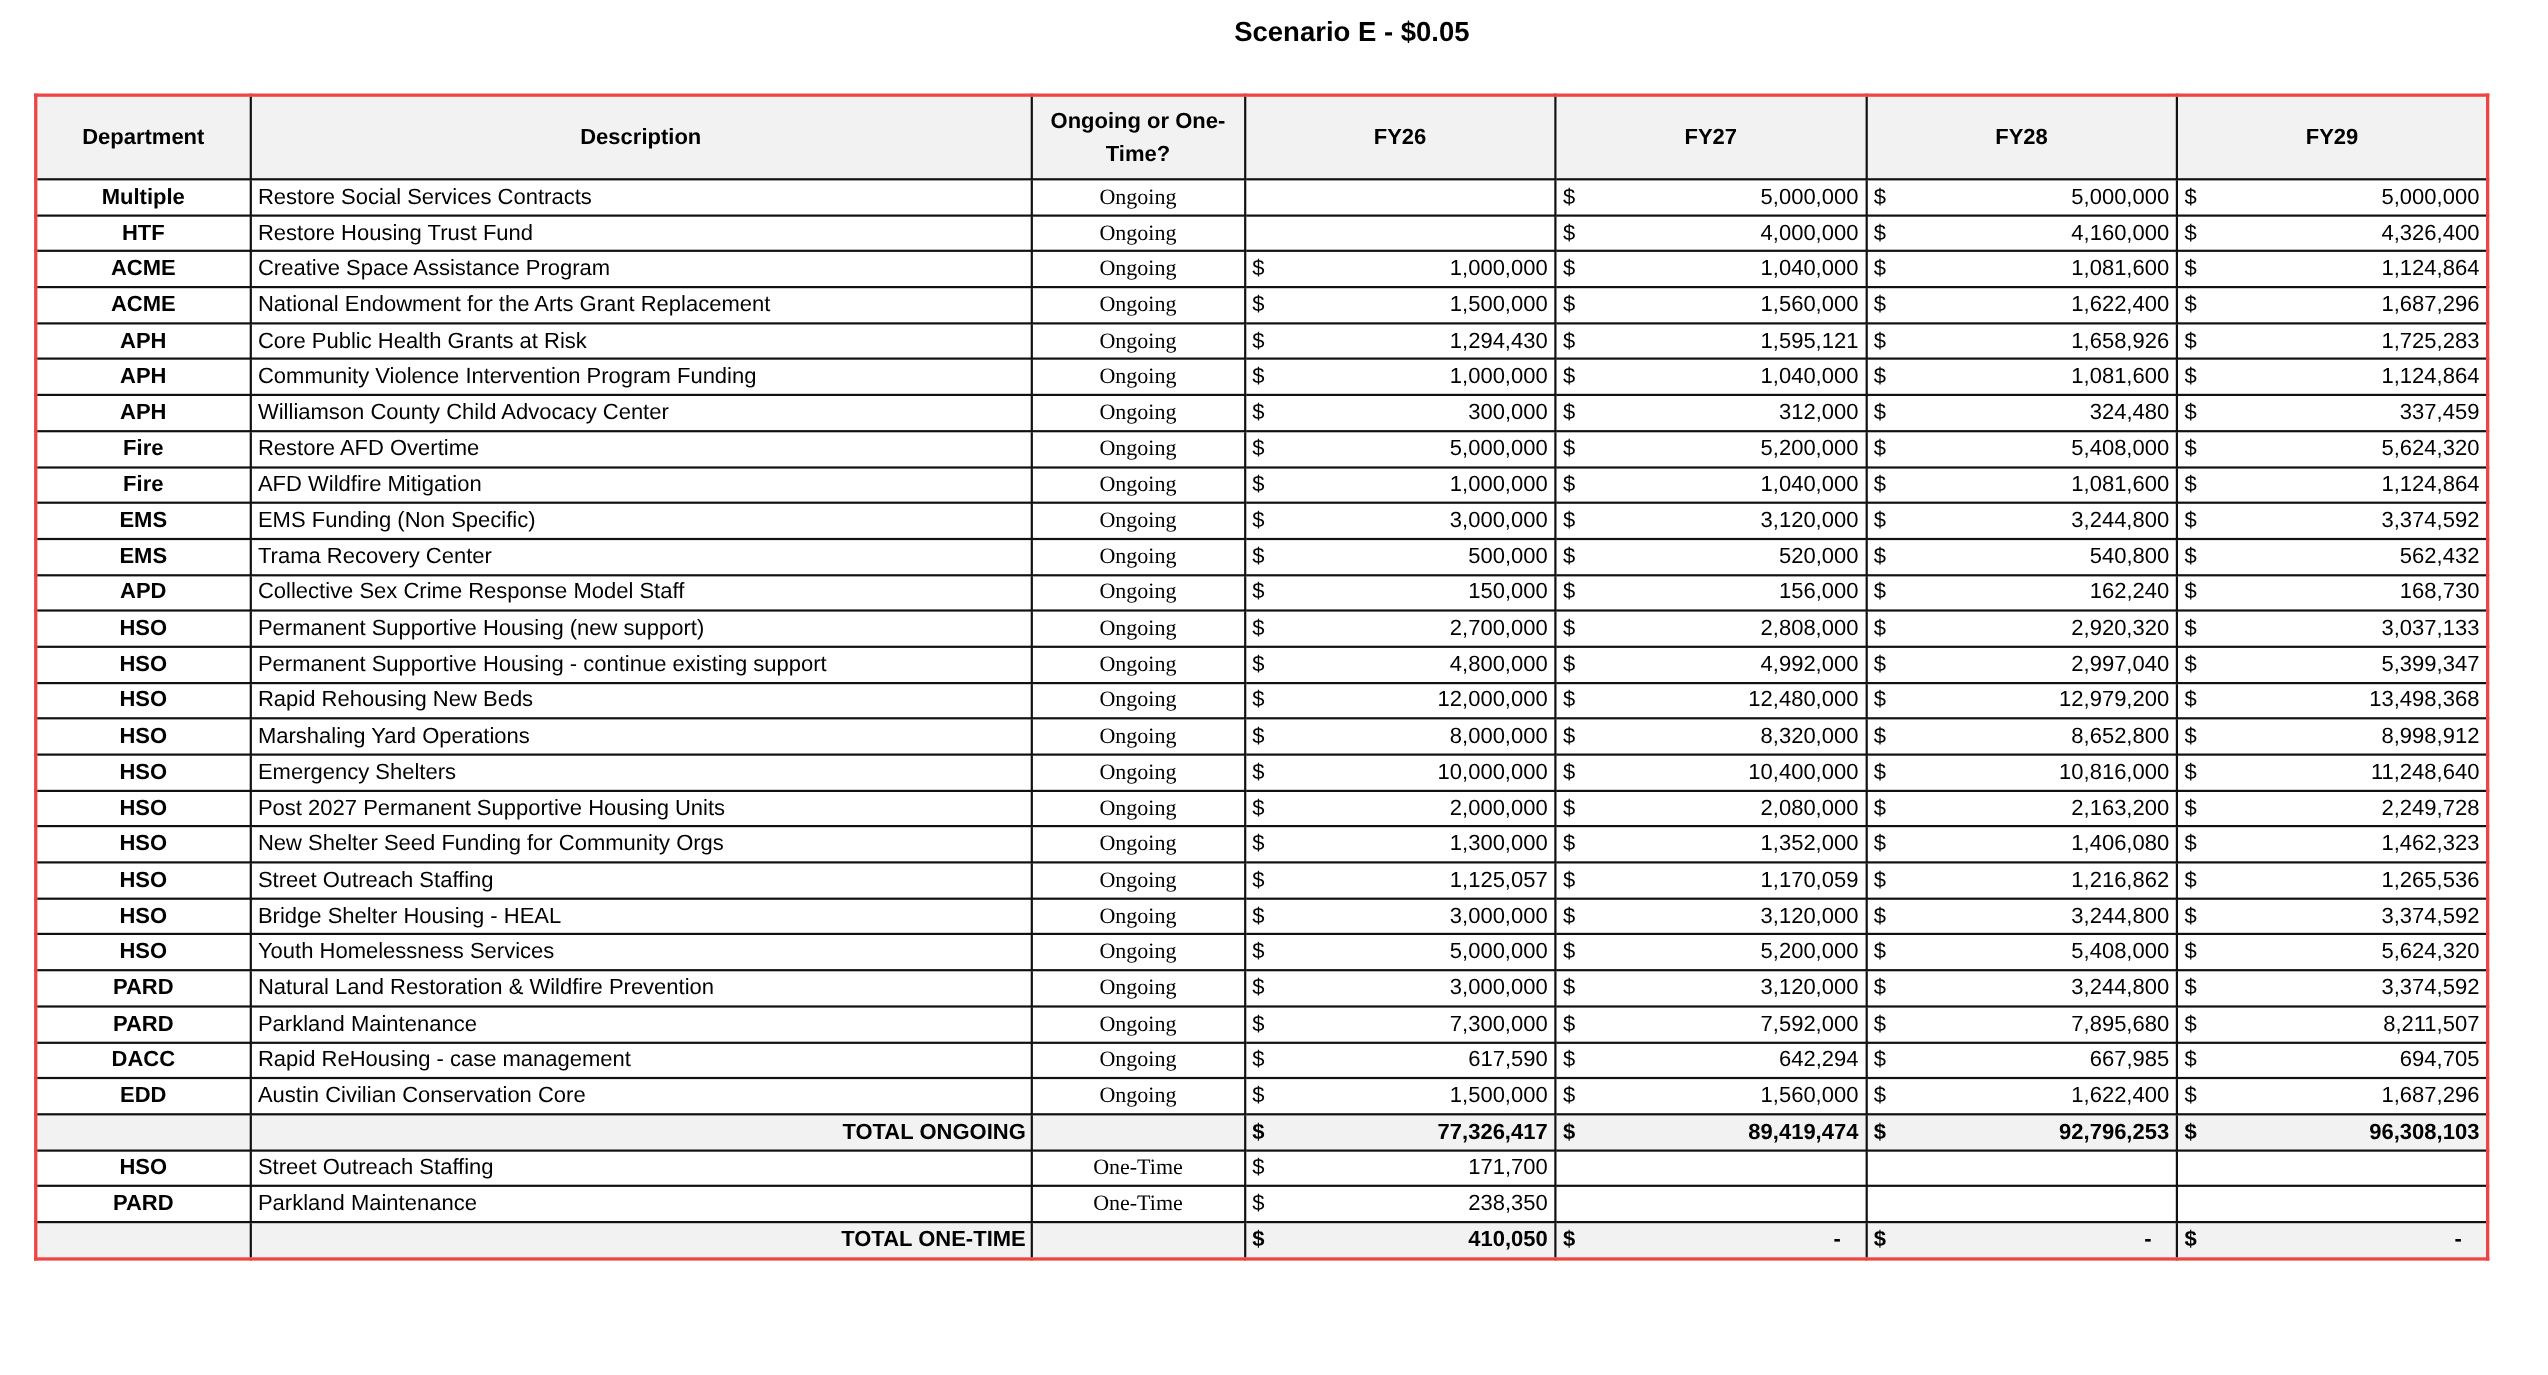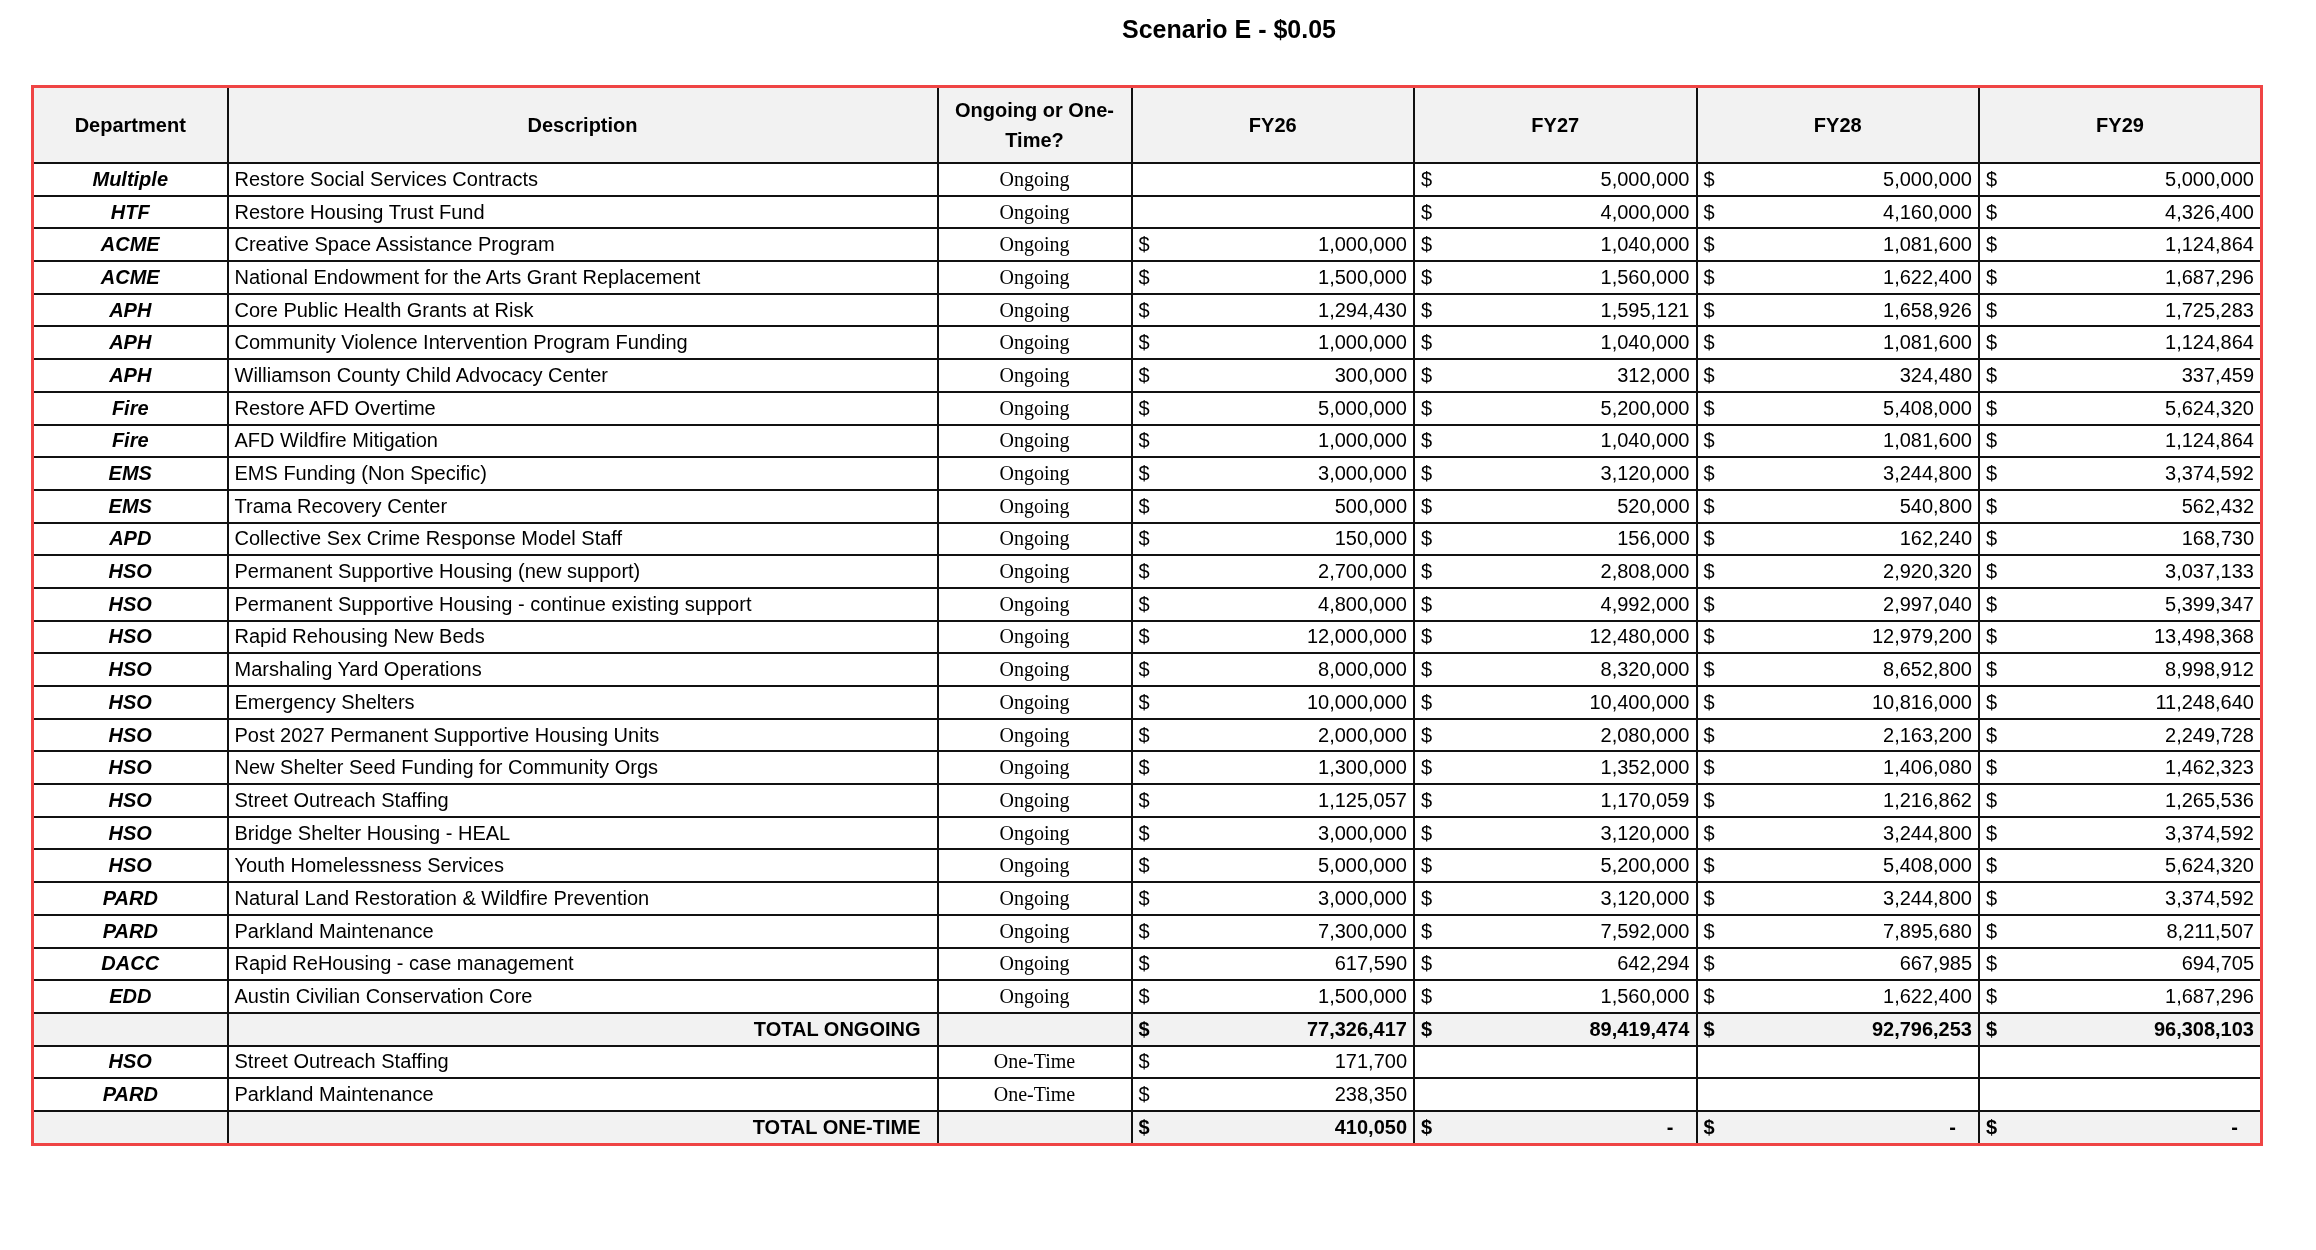--- a/index.html
+++ b/index.html
@@ -12,27 +12,27 @@
                 font-family: "Liberation Sans", sans-serif; font-size: 20px; }
   table.sheet col.c-dept { width: 195px; }
   table.sheet col.c-desc { width: 710px; }
   table.sheet col.c-type { width: 194px; }
   table.sheet col.c-fy { width: 282.5px; }
   table.sheet th, table.sheet td { border: 2px solid #111; padding: 0 6px; height: 30.7px;
                                    white-space: nowrap; overflow: hidden; }
   table.sheet thead th { background: #f2f2f2; height: 74px; font-weight: bold; text-align: center;
                          line-height: 30px; white-space: normal; font-size: 20px; }
   table.sheet { border: 3px solid #ef4444; }
-  td.dept { font-weight: bold; text-align: center; font-style: italic; }
+  td.dept { font-weight: bold; text-align: center; }
   td.desc { text-align: left; }
   td.type { text-align: center; font-family: Liberation Serif, serif; }
   td.money { padding: 0 10px 0 10px; }
   td.money .cell { display: flex; justify-content: space-between; align-items: center; }
   tr.total td { background: #f2f2f2; font-weight: bold; }
-  tr.total td.desc { text-align: right; padding-right: 16px; }
+  tr.total td.desc { text-align: right; padding-right: 4px; }
   tr.total td.money .amt-dash { padding-right: 16px; }
 </style>
 </head>
 <body>
 
 <div class="title">Scenario E - $0.05</div>
 
 <table class="sheet">
   <colgroup>
     <col class="c-dept">

